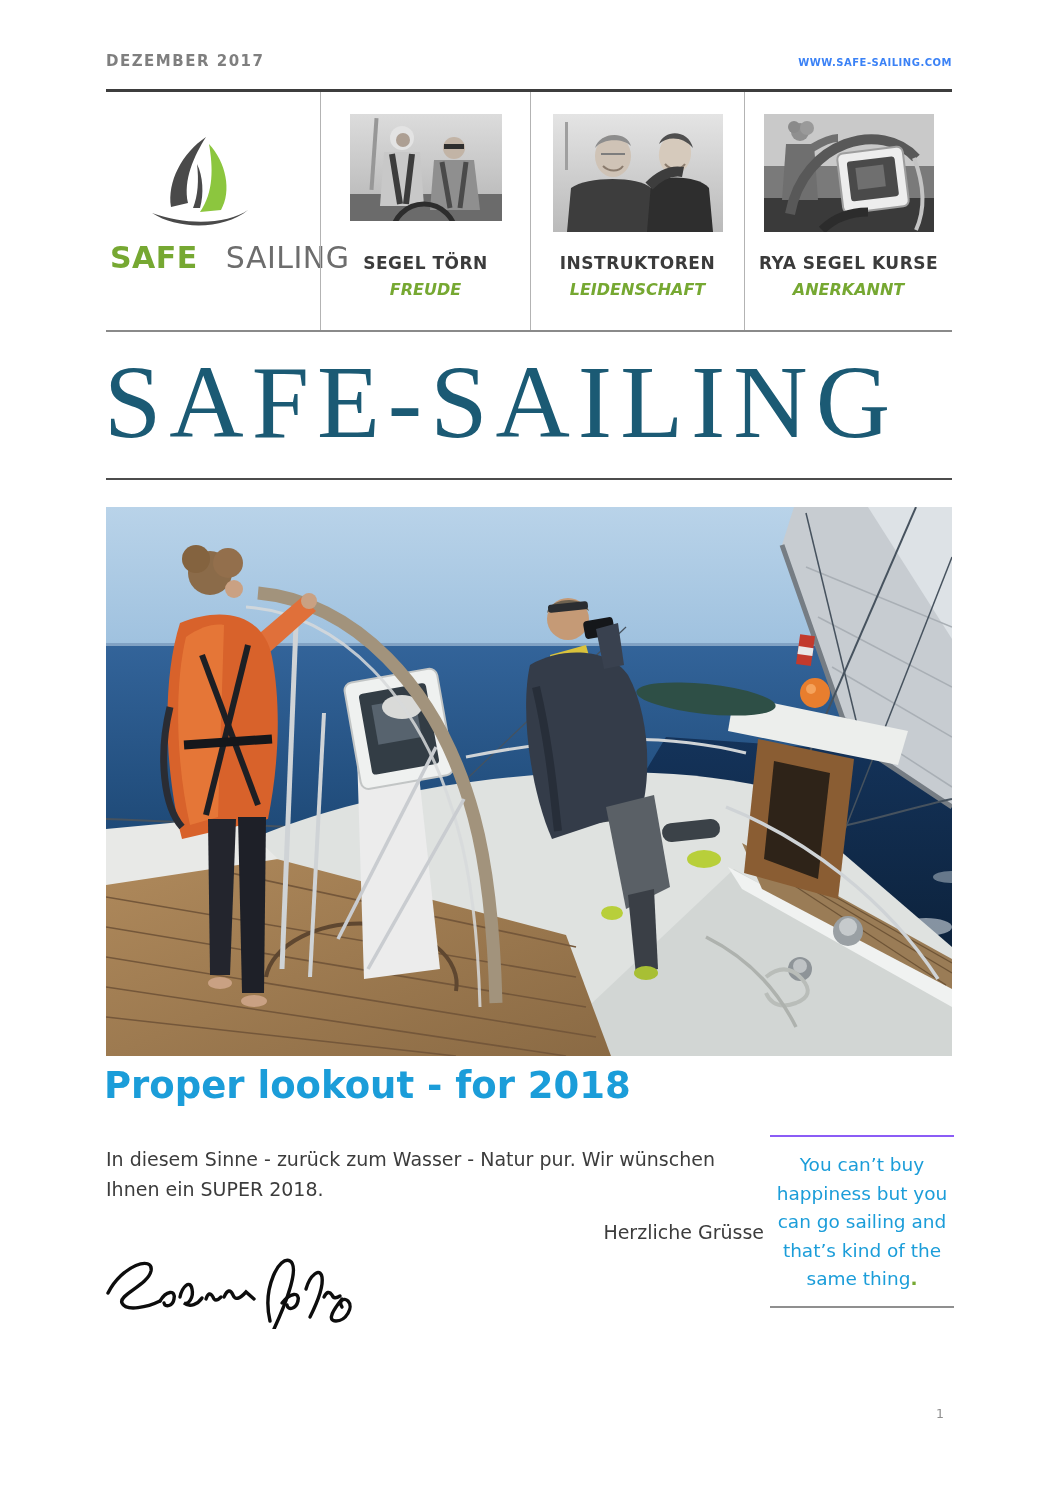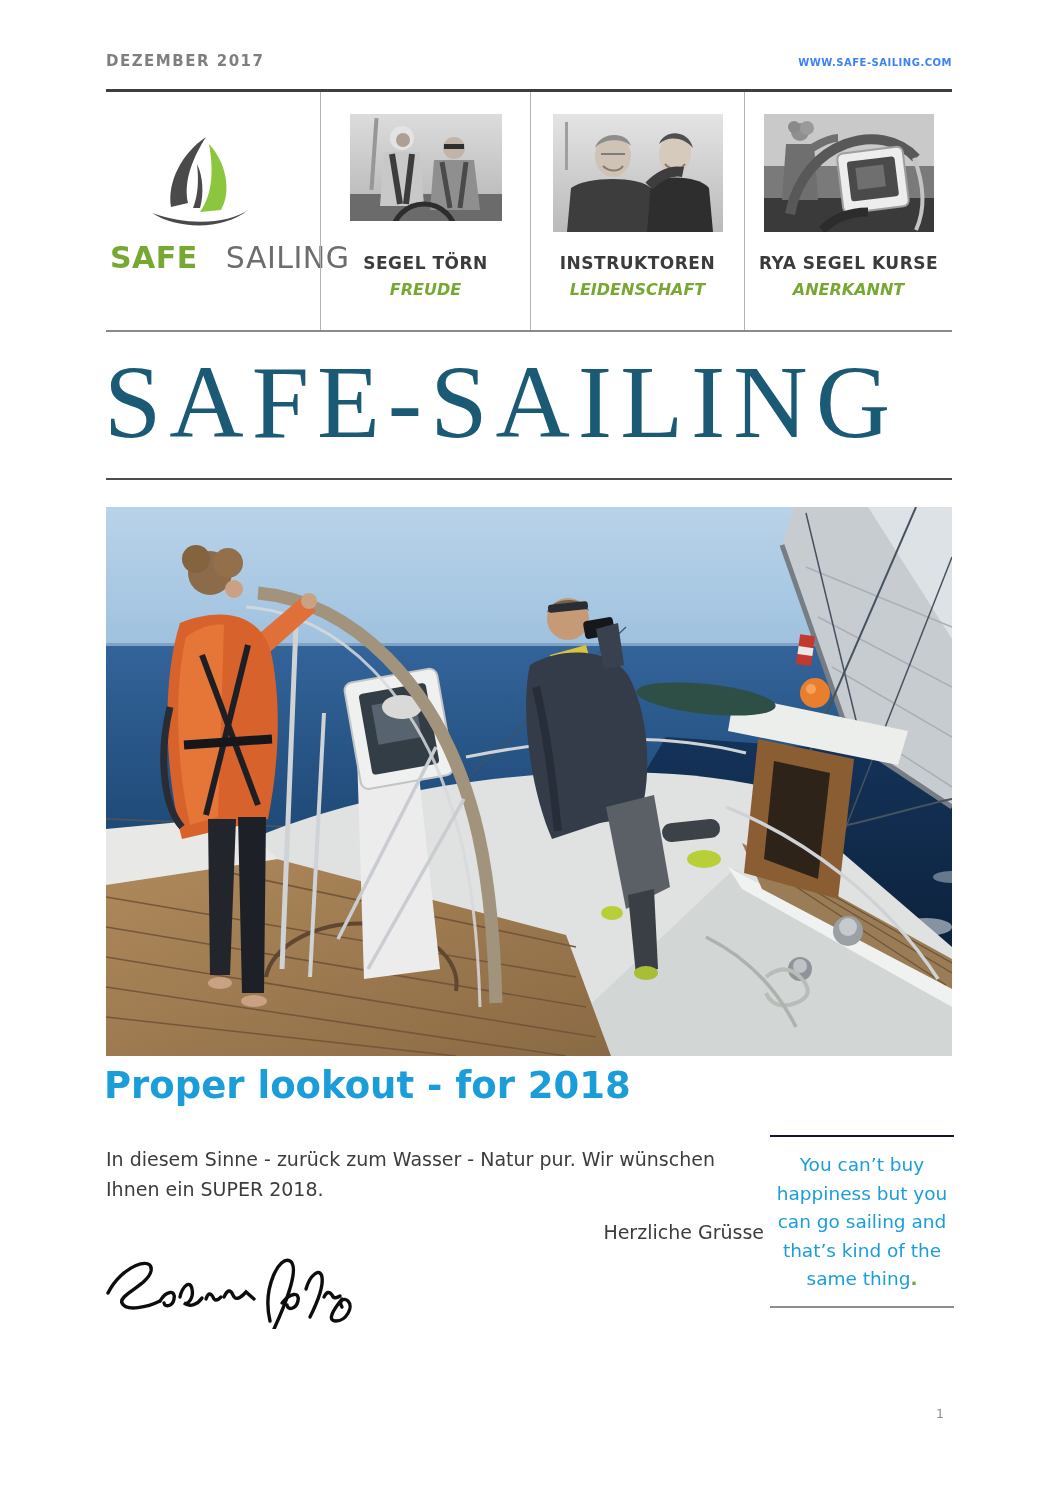--- a/index.html
+++ b/index.html
@@ -46,21 +46,21 @@
   .headline { position:absolute; top:1064px; left:104px; font-size:37px; color:#1b9dd9; }
   .body-col { position:absolute; top:1144px; left:106px; width:658px;
     font-size:19px; line-height:30px; color:#3c3c3c; }
   .body-col p { margin-top:13px; }
   .body-col p:first-child { margin-top:0; }
   .closing { margin-top:16px;text-align:right; }
   .sig { display:block; margin:4px 0 0 -4px; }
 
   
   .quote { position:absolute; top:1135px; left:770px; width:184px;
-    border-top:2px solid #0f172a; border-bottom:2px solid #8f8f8f;
+    border-top:2px solid #8b5cf6; border-bottom:2px solid #8f8f8f;
     padding:14px 0 12px 0; text-align:center;
     font-size:18.5px; line-height:28.5px; color:#1b9dd9; }
   .quote .dot { color:#76a832; font-weight:bold; }
 
   .page-num { position:absolute; top:1406px; left:936px; font-size:12.5px; color:#8f8f8f; }
 </style>
 </head>
 <body>
 
 <div class="page">

